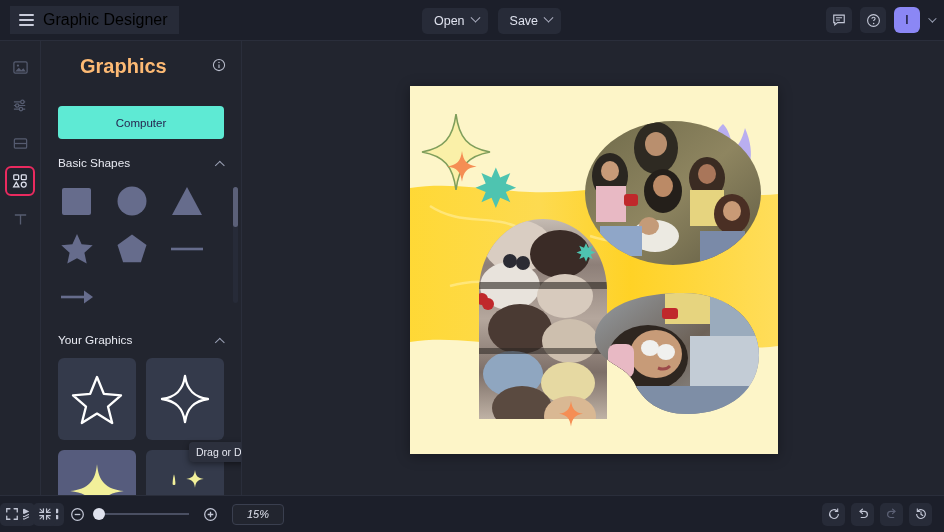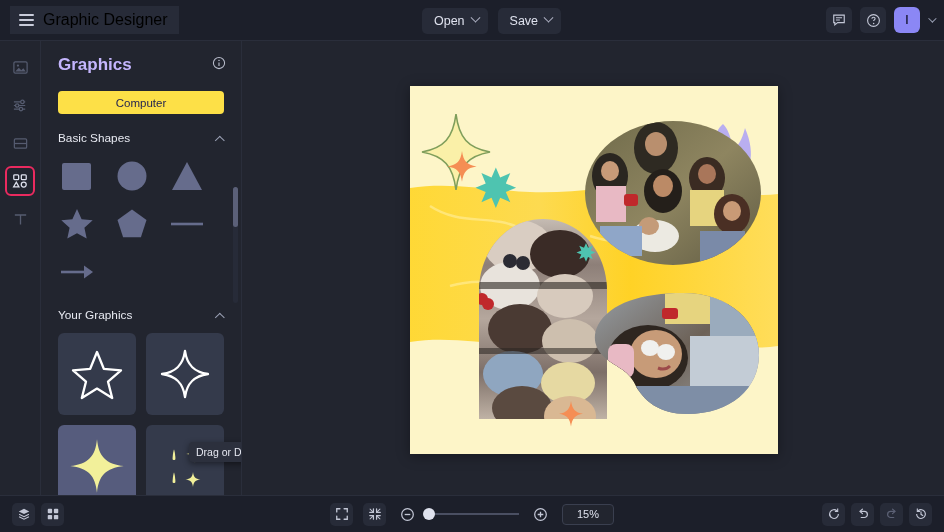--- a/index.html
+++ b/index.html
@@ -75,26 +75,26 @@
   }
   .rail-item.active { border: 2px solid #ea2a5f; }
 
   
   .panel {
     width: 201px; min-width: 201px; background: #22252f;
     border-right: 1px solid #2a2e3b;
     position: relative; overflow: hidden;
   }
   .panel-head { display: flex; align-items: center; padding: 14px 15px 0 17px; }
-  .panel-title { color: #c4b5fd; font-size: 17px; font-weight: bold; }
+  .panel-title { color: #fdba74; font-size: 20px; font-weight: bold; margin-left: 22px; }
   .info-ico { margin-left: auto; cursor: pointer; }
   .panel-pad { padding: 0 17px; }
   .primary-btn {
-    width: 100%; margin-top: 16px; height: 23px;
-    background: #fde047; border: none; border-radius: 4px;
+    width: 100%; margin-top: 28px; height: 33px;
+    background: #5eead4; border: none; border-radius: 4px;
     color: #262550; font-size: 11.5px; cursor: pointer;
     font-family: "Liberation Sans", sans-serif;
   }
   .search-box {
     width: 100%; margin-top: 8px; height: 23px;
     background: #2c303d; border: 1px solid #393e4d; border-radius: 4px;
     display: flex; align-items: center; justify-content: center; gap: 7px;
     cursor: text;
   }
   .search-box span { color: #c3c7d6; font-size: 11.5px; }
@@ -147,21 +147,21 @@
     position: relative;
   }
   .bb-left { display: flex; gap: 6px; width: 210px; }
   .bb-btn {
     width: 23px; height: 23px; border-radius: 5px; background: #272b38;
     display: flex; align-items: center; justify-content: center; cursor: pointer;
   }
   .bb-btn.flat { background: transparent; }
   .bb-center {
     position: absolute; left: 0; right: 0; display: flex; align-items: center;
-    justify-content: center; gap: 10px; pointer-events: none;
+    justify-content: flex-start; gap: 10px; pointer-events: none; font-style: italic;
   }
   .bb-center > * { pointer-events: auto; }
   .zoom-track { width: 90px; height: 2px; background: #4a4f62; position: relative; cursor: pointer; }
   .zoom-knob { position: absolute; left: -6px; top: -5px; width: 12px; height: 12px;
                border-radius: 50%; background: #dfe2ee; cursor: grab; }
   .zoom-val {
     width: 52px; height: 21px; border: 1px solid #3a3f4f; border-radius: 4px;
     background: #22252f; color: #dfe2ee; font-size: 11px;
     display: flex; align-items: center; justify-content: center; cursor: text;
   }

